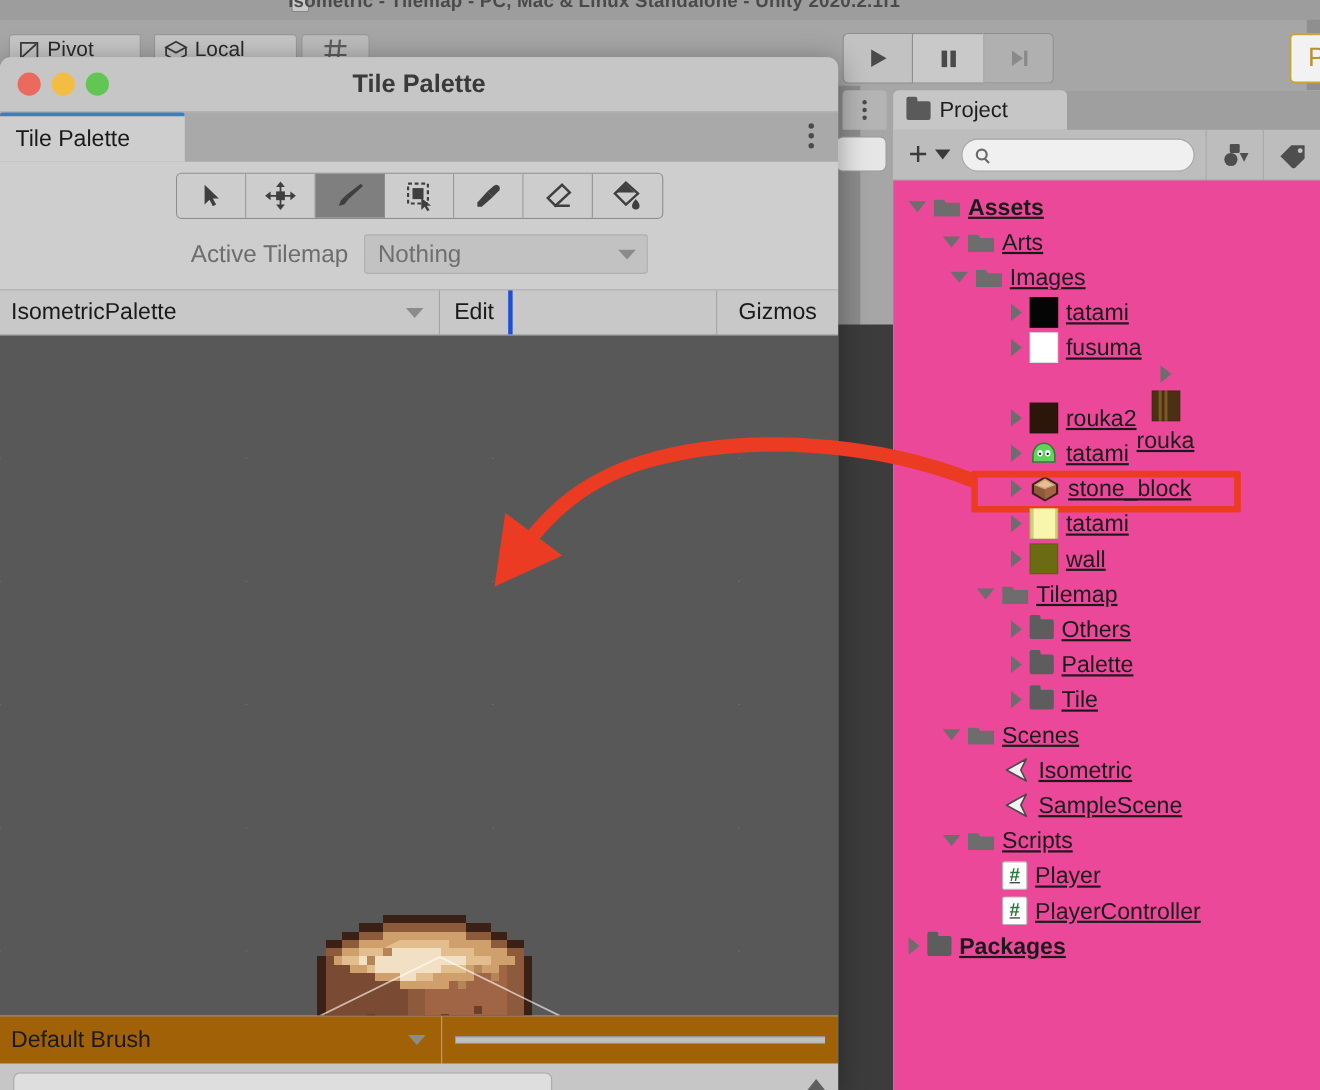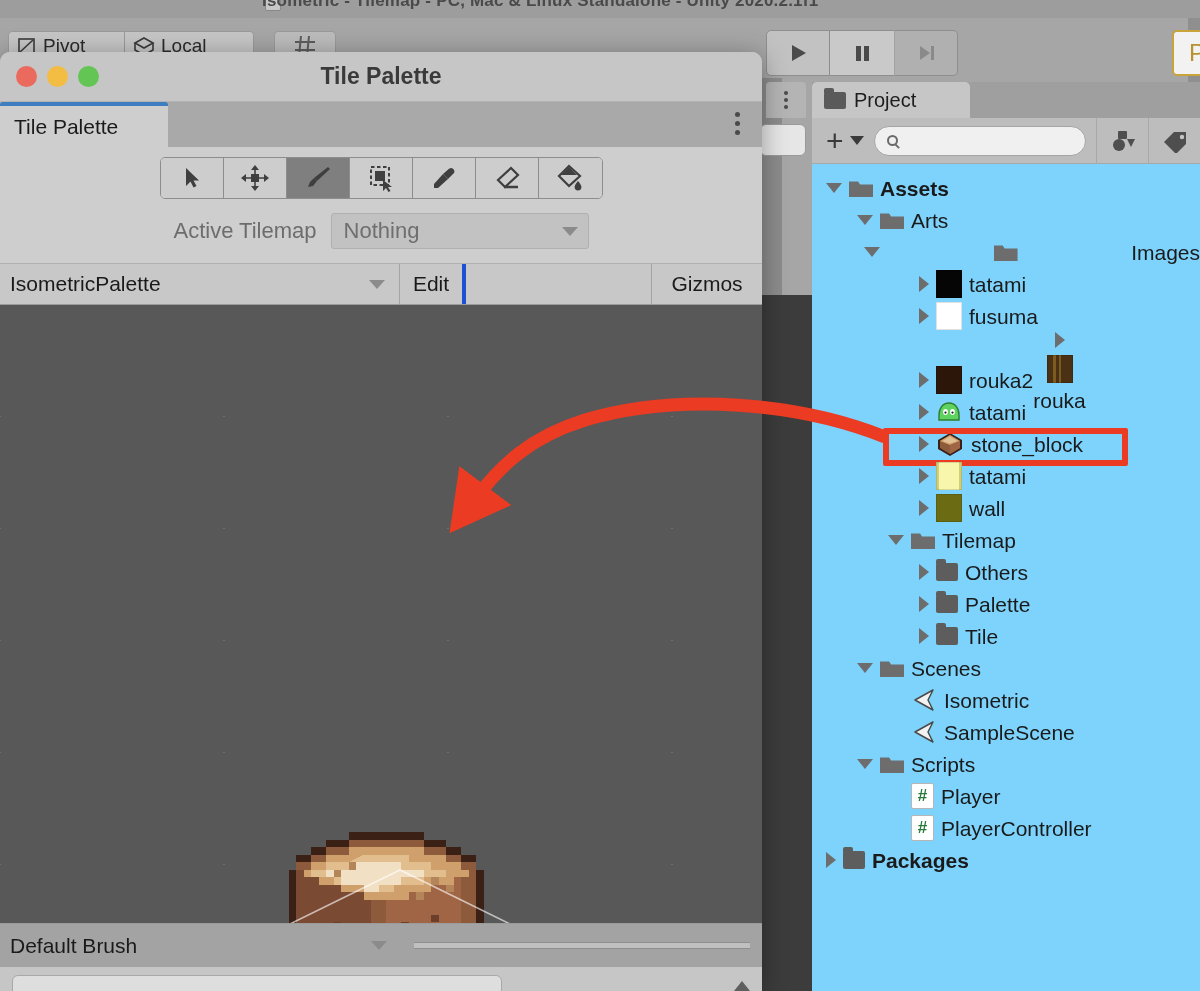--- a/index.html
+++ b/index.html
@@ -33,21 +33,21 @@
   }
 
   
   .tb-btn {
     position: absolute; height: 30px;
     background: #c6c6c6; border: 1px solid #9a9a9a;
     display: flex; align-items: center; gap: 6px; padding: 0 8px;
     font-size: 19px; color: #2a2a2a; overflow: hidden;
   }
   #pivot-btn { left: 8px; top: 31px; width: 120px; border-radius: 4px 0 0 4px; }
-  #local-btn { left: 124px; top: 31px; width: 130px; border-radius: 0 4px 4px 0; }
+  #local-btn { left: 140px; top: 31px; width: 130px; border-radius: 0 4px 4px 0; }
   #grid-btn  { left: 274px; top: 31px; width: 62px; border-radius: 4px; justify-content:center; background:#bcbcbc;}
 
   
   .play-group {
     position: absolute; left: 766px; top: 30px;
     display: flex; height: 46px;
   }
   .play-btn {
     width: 64px; height: 46px;
     background: #c2c2c2; border: 1px solid #8e8e8e;
@@ -134,22 +134,22 @@
   .search-input {
     border: none; background: transparent; outline: none;
     font-size: 15px; color:#333; width: 100%; font-family:"Liberation Sans",sans-serif;
   }
   .tb-icon-btn {
     width: 52px; height: 46px; border-left: 1px solid #a8a8a8;
     display:flex;align-items:center;justify-content:center;
   }
 
   .proj-tree {
-    background: #7dd3fc; height: 827px; padding-top: 8px;
-    font-size: 21px; color: #1a1a1a; position: relative;
+    background: #ec4899; height: 827px; padding-top: 8px;
+    font-size: 21px; color: #1a1a1a; position: relative; text-decoration: underline;
   }
   .tree-row {
     display: flex; align-items: center; height: 32px;
     gap: 7px; white-space: nowrap; position: relative;
   }
   .tree-row .caret-d {
     width:0;height:0;border-left:8px solid transparent;border-right:8px solid transparent;
     border-top:10px solid #6d6d6d; flex:0 0 auto;
   }
   .tree-row .caret-r {
@@ -282,21 +282,21 @@
     position:absolute; left:266px; top:512px; width:240px; height:225px;
     image-rendering: pixelated;
   }
   #tile-selection {
     position:absolute; left:290px; top:562px; width:220px; height:112px;
     pointer-events:none;
   }
 
   
   .brush-bar {
-    height: 44px; background: #a3a3a3;
+    height: 44px; background: #a16207;
     display: flex; align-items: stretch;
     border-top: 1px solid #9b9b9b;
     font-size: 21px; color: #1a1a1a; text-align: center;
   }
   .bb-dropdown {
     width: 402px; display:flex;align-items:center;justify-content:space-between;
     padding: 0 14px 0 10px; border-right:1px solid #a4a4a4;
   }
   .bb-slider { flex:1; display:flex;align-items:center; padding: 0 12px; }
   .bb-slider .bar { width:100%; height:7px; background:#c0c0c0; border-top:1px solid #8f8f8f; border-bottom:1px solid #8f8f8f;}
@@ -421,21 +421,21 @@
         <div class="tree-row" style="padding-left: 14px;">
           <span class="caret-d"></span>
           <span class="folder-open"></span>
           <span class="lbl bold">Assets</span>
         </div>
         <div class="tree-row" style="padding-left: 45px;">
           <span class="caret-d"></span>
           <span class="folder-open"></span>
           <span class="lbl">Arts</span>
         </div>
-        <div class="tree-row" style="padding-left: 52px; justify-content: space-between;">
+        <div class="tree-row" style="padding-left: 52px;">
           <span class="caret-d"></span>
           <span class="folder-open"></span>
           <span class="lbl">Images</span>
         </div>
         <div class="tree-row" style="padding-left: 107px;">
           <span class="caret-r"></span>
           <span class="swatch" style="background: rgb(5, 5, 5);"></span>
           <span class="lbl">tatami</span>
         </div>
         <div class="tree-row" style="padding-left: 107px;">

